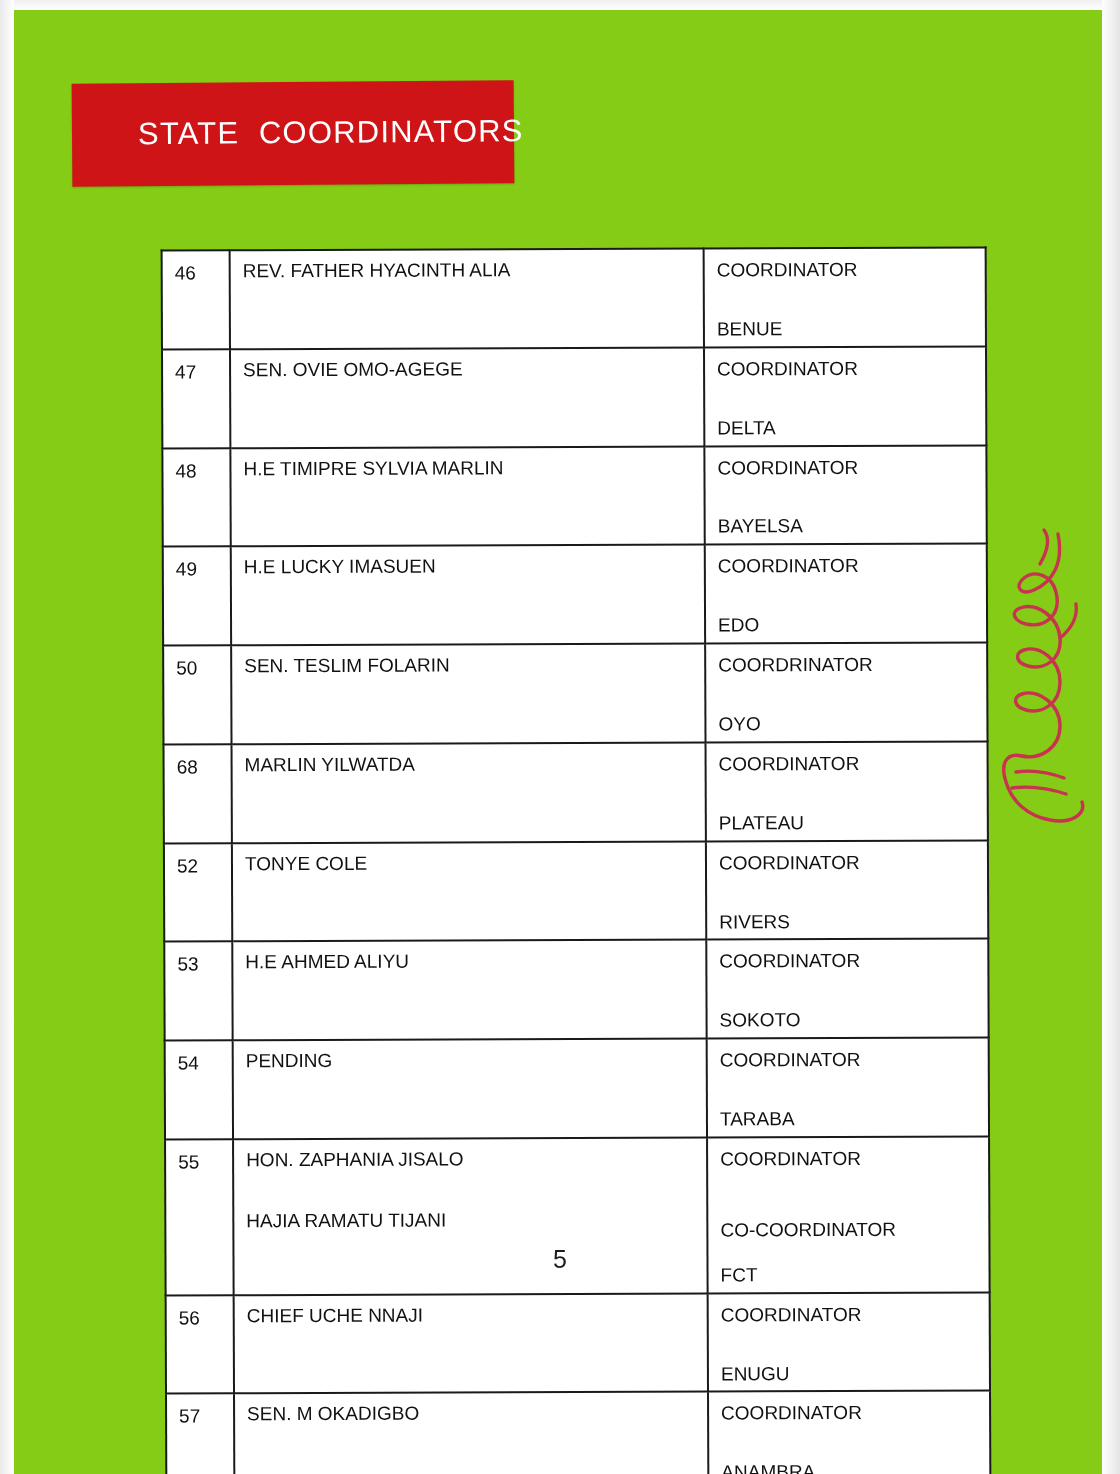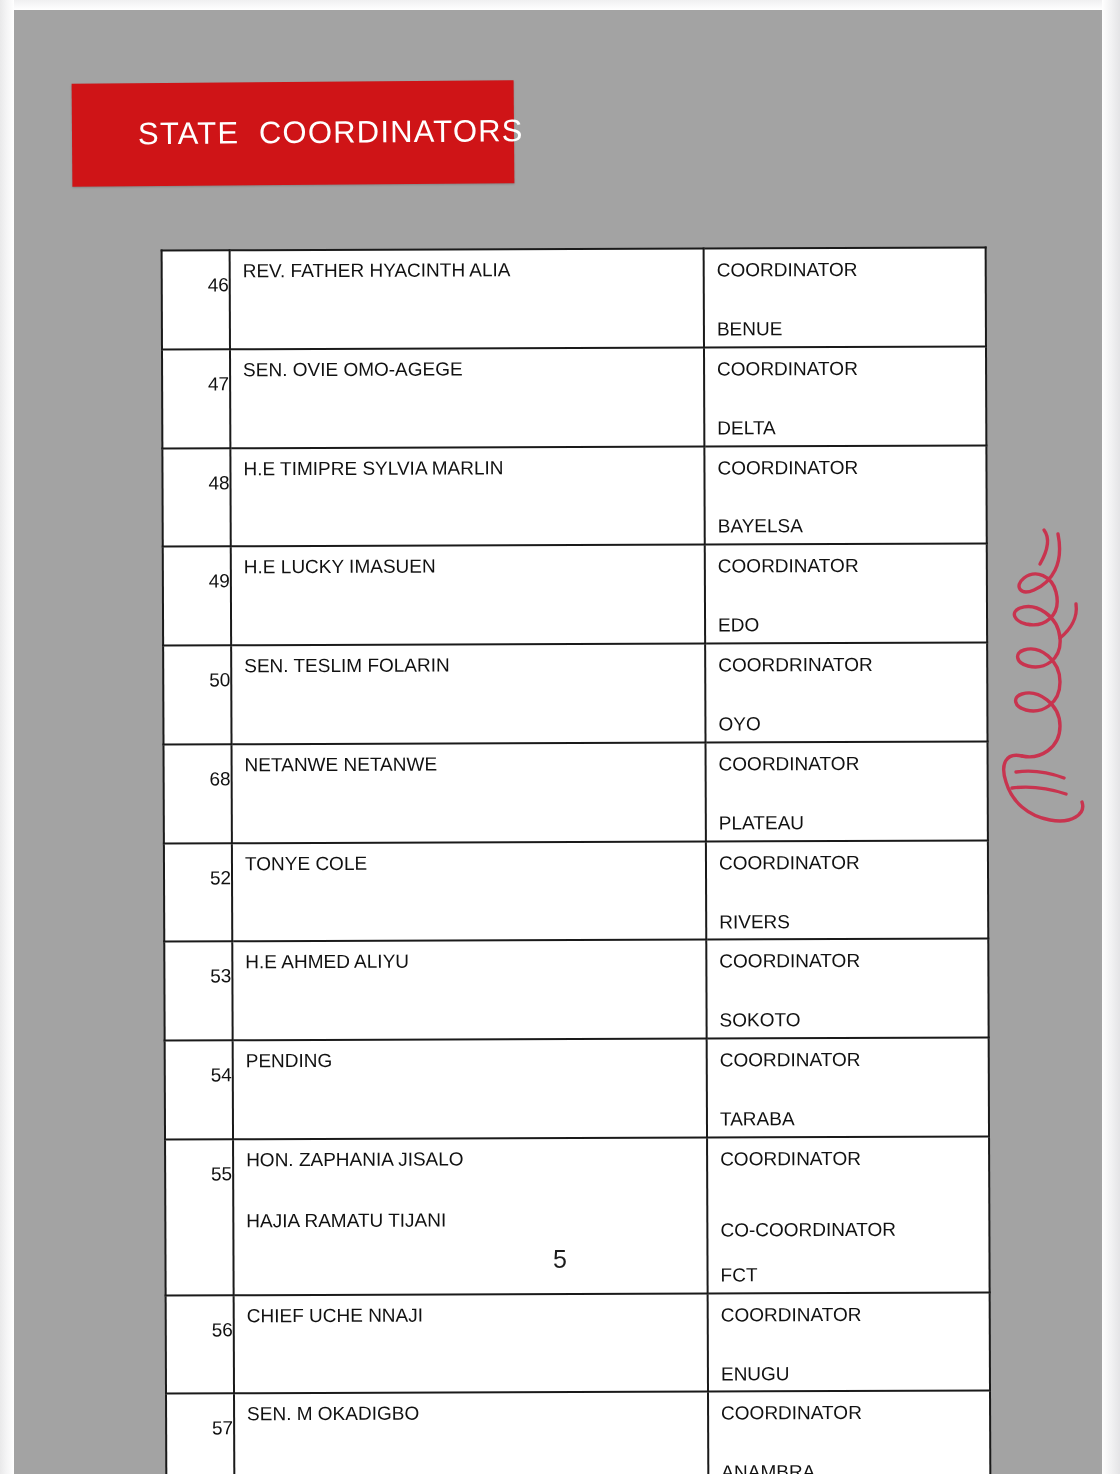--- a/index.html
+++ b/index.html
@@ -4,21 +4,21 @@
 <style>
   html, body {
     margin: 0;
     padding: 0;
     background: #ffffff;
   }
   .page {
     position: relative;
     width: 1120px;
     height: 1474px;
-    background: #a3a3a3;
+    background: #84cc16;
     overflow: hidden;
     font-family: "Liberation Sans", sans-serif;
     color: #111111;
   }
   
   .edge-left {
     position: absolute;
     left: 0; top: 0;
     width: 14px; height: 100%;
     background: linear-gradient(to right, #e9e9ea 0%, #f4f4f5 45%, #ffffff 100%);
@@ -78,24 +78,23 @@
     border: 2px solid #1a1a1a;
     vertical-align: top;
     padding: 0;
     background: #ffffff;
   }
   .col-num  { width: 68px; }
   .col-name { width: 474px; }
   .col-role { width: 282px; }
 
   .cell-num {
-    padding: 24px 0 0 12px;
+    padding: 12px 0 0 12px;
     font-size: 19px;
     line-height: 1.1;
-    text-align: right;
   }
   .cell-name {
     padding: 10px 0 0 12px;
     font-size: 19px;
     line-height: 1.1;
   }
   .cell-name .n2 {
     display: block;
     margin-top: 40px;
   }
@@ -235,21 +234,21 @@
                 <span class="role">COORDRINATOR</span>
                 <span class="state">OYO</span>
               </div>
             </td>
           </tr>
           <tr class="r-std">
             <td>
               <div class="cell-num">68</div>
             </td>
             <td>
-              <div class="cell-name"><span>NETANWE NETANWE</span></div>
+              <div class="cell-name"><span>MARLIN YILWATDA</span></div>
             </td>
             <td>
               <div class="cell-role">
                 <span class="role">COORDINATOR</span>
                 <span class="state">PLATEAU</span>
               </div>
             </td>
           </tr>
           <tr class="r-std">
             <td>

